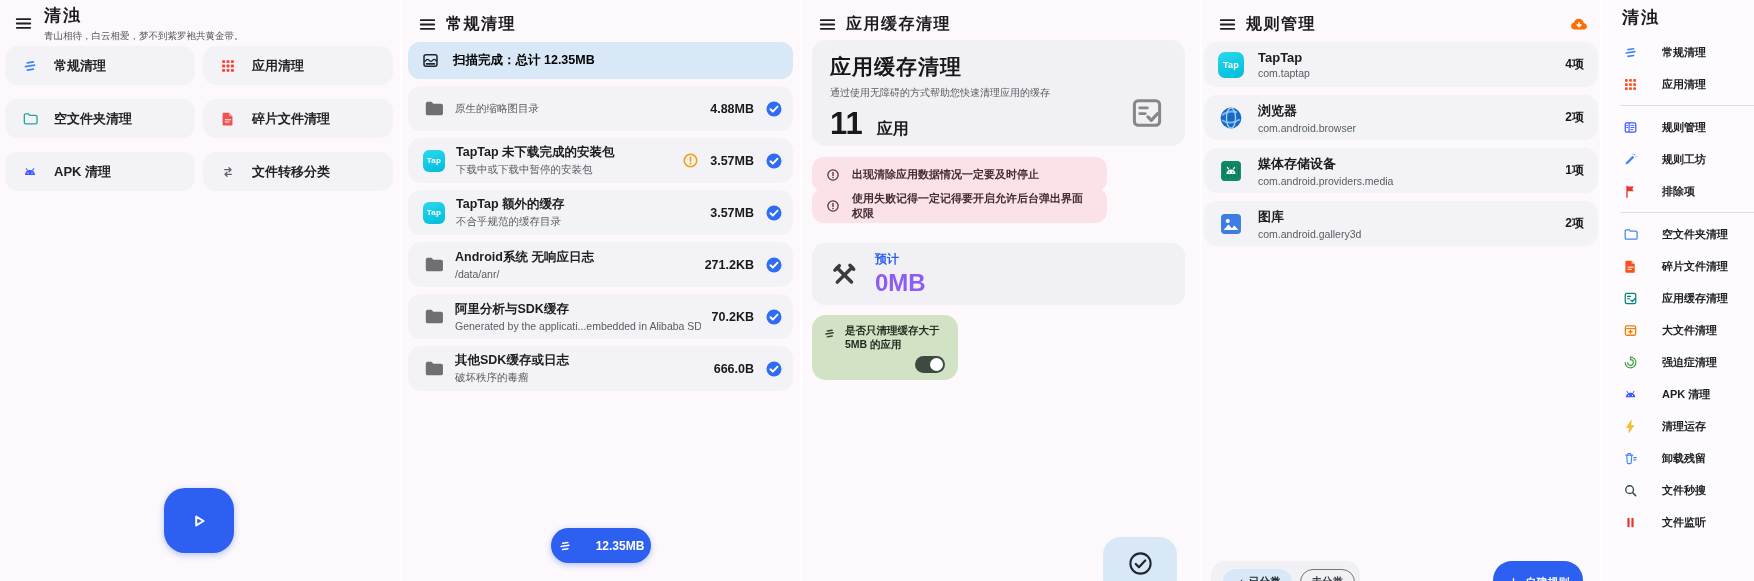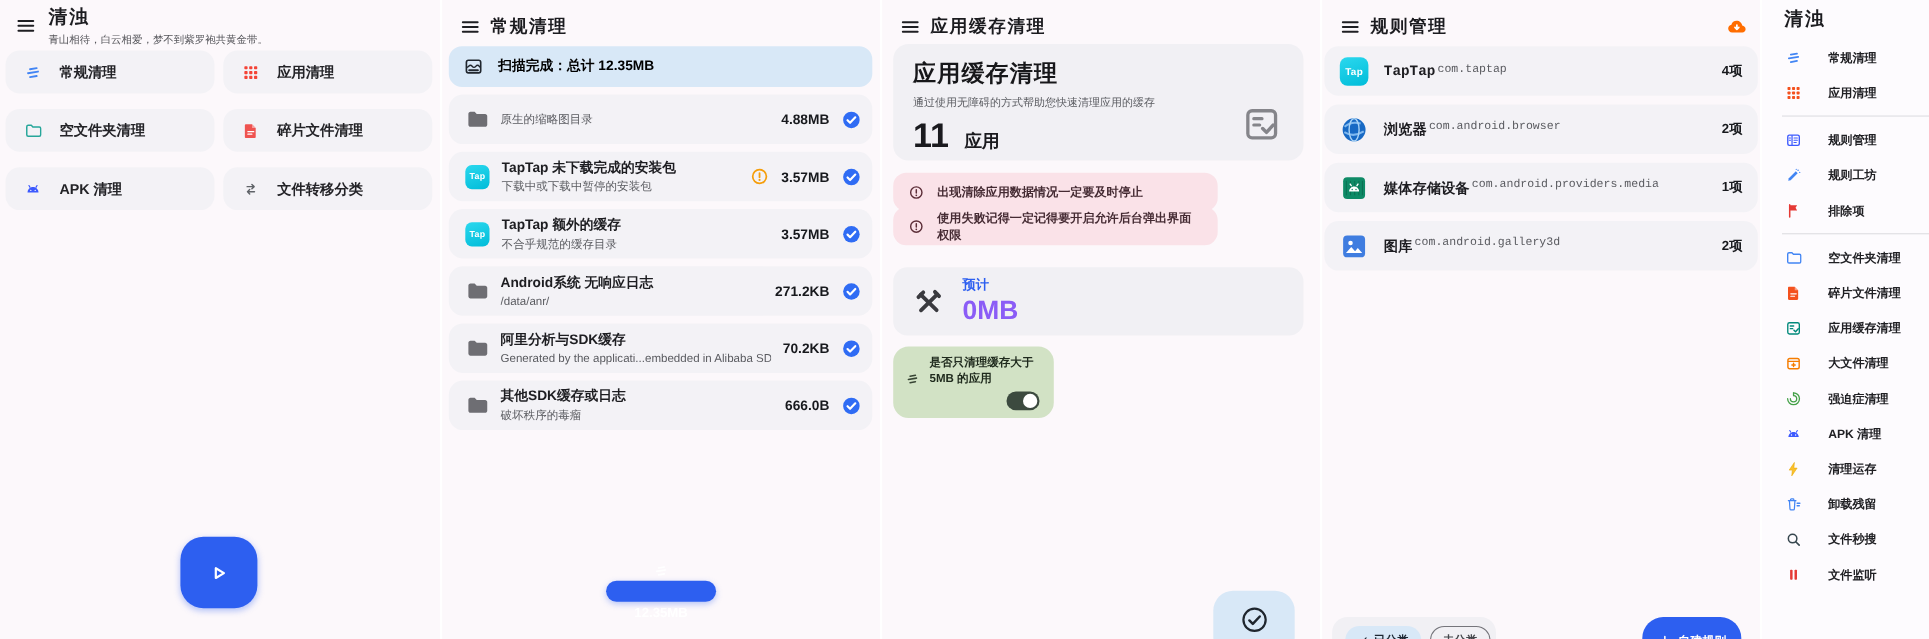--- a/index.html
+++ b/index.html
@@ -31,48 +31,48 @@
 
   
   .banner{position:absolute;top:42px;left:6px;width:385px;height:37px;border-radius:12px;background:#d8e8f7;display:flex;align-items:center;padding:0 13px;gap:13px;box-sizing:border-box;color:#20262e;}
   .banner-text{font-size:12.5px;font-weight:700;color:#000000;}
   .slist{position:absolute;top:86px;left:6px;width:385px;display:flex;flex-direction:column;gap:7px;}
   .srow{height:45px;background:#f3f2f6;border-radius:13px;display:flex;align-items:center;padding:0 10px 0 15px;gap:11px;box-sizing:border-box;cursor:pointer;}
   .srow .mid{flex:1;min-width:0;display:flex;flex-direction:column;gap:2px;}
   .srow .t{font-size:12.5px;font-weight:700;color:#1d1d21;white-space:nowrap;overflow:hidden;}
   .srow .s{font-size:10.5px;color:#5a5b60;white-space:nowrap;overflow:hidden;}
   .srow .size{font-size:12.5px;font-weight:700;color:#17191d;white-space:nowrap;}
-  .pill{position:absolute;left:50%;transform:translateX(-50%);top:528px;width:100px;height:19px;border-radius:18px;background:#2d5ff0;color:#fff;display:flex;align-items:center;justify-content:center;gap:24px;cursor:pointer;box-shadow:0 2px 6px rgba(45,95,240,.35);flex-direction:column;}
+  .pill{position:absolute;left:50%;transform:translateX(-50%);top:528px;width:100px;height:35px;border-radius:18px;background:#2d5ff0;color:#fff;display:flex;align-items:center;justify-content:center;gap:24px;cursor:pointer;box-shadow:0 2px 6px rgba(45,95,240,.35);}
   .pill-text{font-size:12px;font-weight:700;}
 
   
   .hero{position:absolute;top:40px;left:10px;width:373px;height:106px;background:#f1f0f4;border-radius:14px;padding:13px 18px;box-sizing:border-box;}
   .hero-title{font-size:21px;font-weight:700;letter-spacing:1px;color:#17171a;}
   .hero-sub{font-size:10px;color:#5a5b60;margin-top:5px;}
   .hero-row{display:flex;align-items:baseline;gap:14px;margin-top:6px;}
   .hero-count{font-size:31px;font-weight:700;color:#1a1a1e;}
   .hero-unit{font-size:16px;font-weight:700;color:#1a1a1e;}
   .hero-ic{position:absolute;right:20px;bottom:15px;color:#85858a;}
   .warnrow{position:absolute;left:10px;width:295px;height:35px;background:#fae2e8;border-radius:12px;display:flex;align-items:center;padding:0 14px;gap:12px;box-sizing:border-box;}
   .warnrow .wt{font-size:11px;font-weight:700;color:#452b33;}
   #warn1{top:157px;} #warn2{top:188px;gap:12px;}
   .estimate{position:absolute;top:243px;left:10px;width:373px;height:62px;background:#f1f0f4;border-radius:13px;display:flex;align-items:center;padding:0 17px;gap:15px;box-sizing:border-box;}
   .est-label{font-size:12px;font-weight:700;color:#2d5ff0;}
   .est-value{font-size:24px;font-weight:700;color:#8b5cf6;margin-top:1px;}
   .greencard{position:absolute;top:315px;left:10px;width:146px;height:65px;background:#d2e2c5;border-radius:14px;padding:9px 11px;box-sizing:border-box;}
-  .greencard .row{display:flex;gap:9px;align-items:flex-end;}
+  .greencard .row{display:flex;gap:9px;align-items:flex-start;}
   .gtext{font-size:10.5px;font-weight:700;color:#1f2a1d;line-height:1.3;}
   .toggle{position:absolute;right:13px;bottom:7px;width:30px;height:17px;border-radius:9px;background:#3c4a3f;cursor:pointer;}
   .toggle .knob{position:absolute;right:2px;top:2px;width:13px;height:13px;border-radius:50%;background:#ffffff;}
   .bluecheck{position:absolute;left:301px;top:537px;width:74px;height:60px;border-radius:18px;background:#d8e8f7;display:flex;justify-content:center;padding-top:13px;box-sizing:border-box;color:#1f262e;cursor:pointer;}
 
   
   .rlist{position:absolute;top:42px;left:2px;width:394px;display:flex;flex-direction:column;gap:8px;}
   .rrow{height:45px;background:#f3f2f6;border-radius:13px;display:flex;align-items:center;padding:0 14px 0 14px;gap:14px;box-sizing:border-box;cursor:pointer;}
-  .rrow .mid{flex:1;min-width:0;display:flex;flex-direction:row;gap:2px;font-family:Liberation Mono, monospace;}
+  .rrow .mid{flex:1;min-width:0;display:flex;flex-direction:column;gap:2px;}
   .rrow .n{font-size:13px;font-weight:700;color:#1d1d21;}
   .rrow .p{font-size:10.5px;color:#5a5b60;}
   .rrow .cnt{font-size:12px;font-weight:700;color:#17191d;}
   .bottombar{position:absolute;left:9px;top:561px;width:149px;height:40px;background:#f1f0f4;border-radius:14px;display:flex;align-items:flex-start;padding:8px 0 0 12px;gap:8px;box-sizing:border-box;}
   .chip{height:26px;border-radius:14px;display:flex;align-items:center;padding:0 11px;gap:5px;font-size:10.5px;font-weight:700;cursor:pointer;box-sizing:border-box;}
   .chip.sel{background:#d8e8f7;color:#1d2733;}
   .chip.unsel{border:1px solid #75757b;color:#44464b;background:transparent;}
   .createbtn{position:absolute;left:291px;top:561px;width:90px;height:42px;border-radius:19px;background:#2d5ff0;color:#fff;display:flex;align-items:center;justify-content:center;gap:6px;font-size:11px;font-weight:700;cursor:pointer;}
 
   

